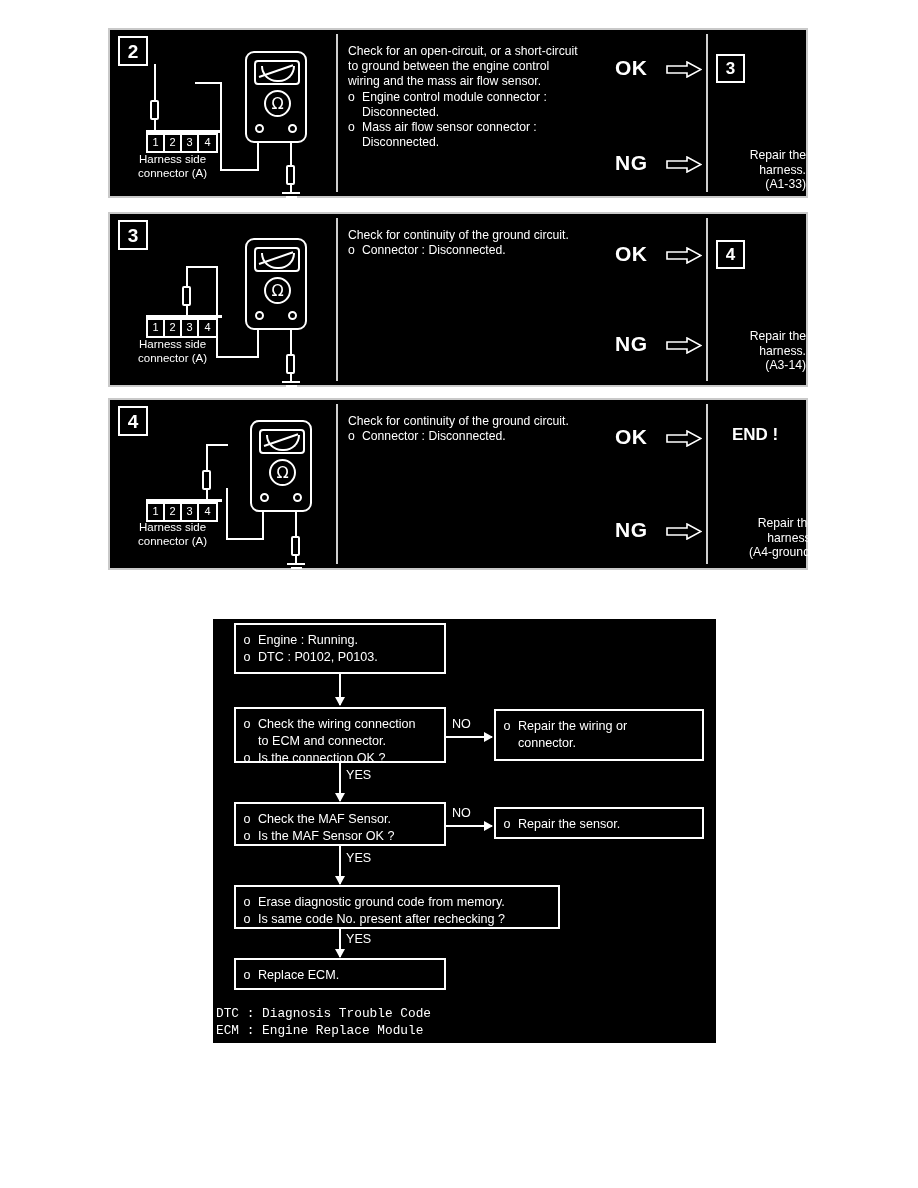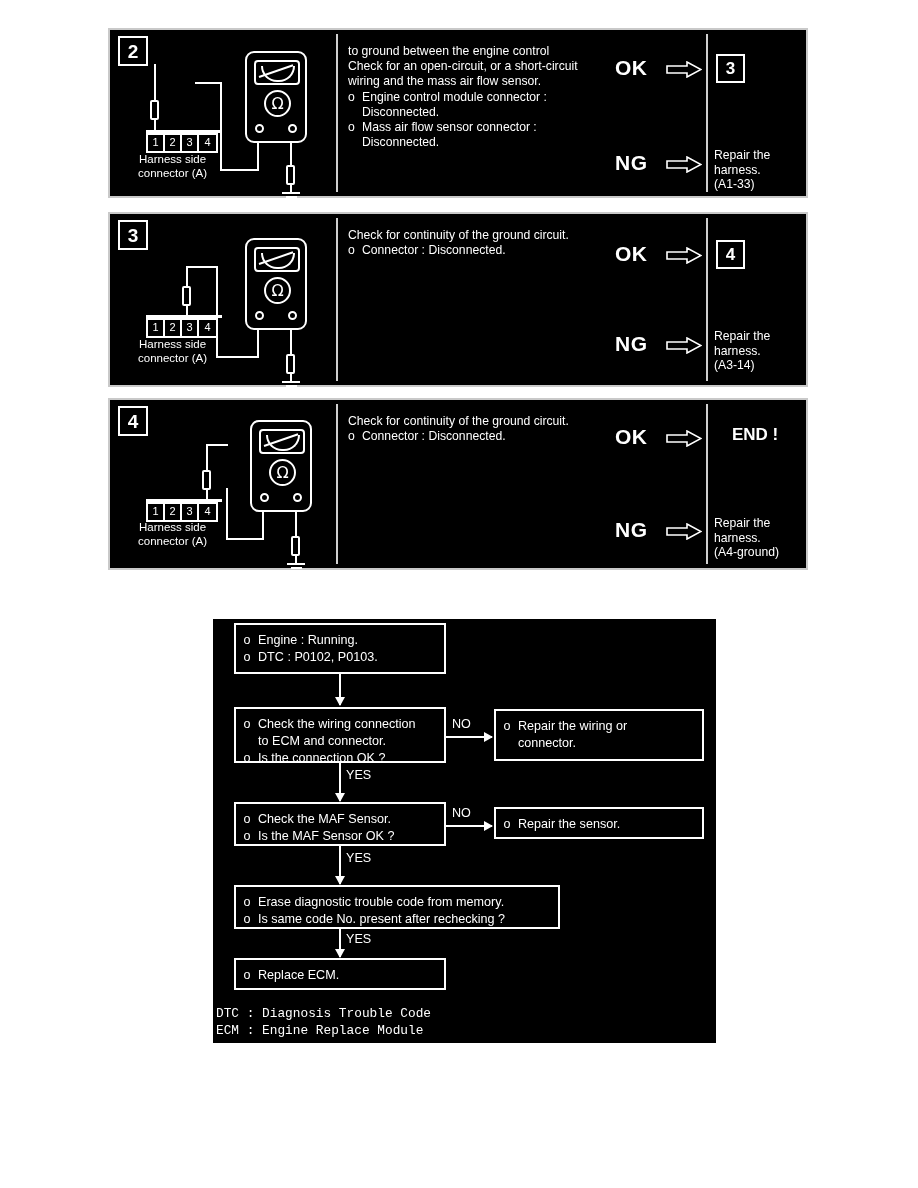--- a/index.html
+++ b/index.html
@@ -25,21 +25,21 @@
   .bullet-row .txt{flex:1;}
   .ind{padding-left:14px;}
 
   
   .judge{position:absolute;color:#fff;font-size:21px;font-weight:bold;letter-spacing:0.5px;}
 
   
   .barrow{position:absolute;width:36px;height:17px;}
 
   
-  .res{position:absolute;color:#fff;font-size:12.2px;line-height:14.6px;}
+  .res{position:absolute;color:#fff;font-size:12.2px;line-height:14.6px;text-align:right;}
   .res-box{position:absolute;width:29px;height:29px;border:2px solid #fff;
            box-sizing:border-box;color:#fff;font-size:17px;font-weight:bold;
            line-height:25px;text-align:center;}
   .res-end{position:absolute;color:#fff;font-size:17px;font-weight:bold;}
 
   
   .illus{position:absolute;}
   .meter{position:absolute;width:62px;height:92px;border:2px solid #fff;
          border-radius:9px;box-sizing:border-box;}
   .meter-win{position:absolute;left:7px;top:7px;width:46px;height:25px;
@@ -135,22 +135,22 @@
     <div class="probe" style="left:176px;top:135px;"></div>
     <div class="probe-tip" style="left:180px;top:154px;height:9px;"></div>
     <div class="gnd" style="left:172px;top:162px;width:18px;">
       <div class="g1"></div>
         <div class="g2"></div>
         <div class="g3"></div>
     </div>
   </div>
 
   <div class="desc" style="left:238px;top:14px;width:330px;">
+    <div class="line">Check for an open-circuit, or a short-circuit</div>
     <div class="line">to ground between the engine control</div>
-    <div class="line">Check for an open-circuit, or a short-circuit</div>
     <div class="line">wiring and the mass air flow sensor.</div>
     <div class="bullet-row">
       <div class="o">o</div>
       <div class="txt">Engine control module connector :</div>
     </div>
     <div class="ind">Disconnected.</div>
     <div class="bullet-row">
       <div class="o">o</div>
       <div class="txt">Mass air flow sensor connector :</div>
     </div>
@@ -376,21 +376,21 @@
       <div class="t">Repair the sensor.</div>
     </div>
   </div>
 
   <div class="varrow" style="left:126px;top:227px;height:38px;"></div>
   <div class="flabel" style="left:133px;top:232px;">YES</div>
 
   <div class="fbox" style="left:21px;top:266px;width:326px;height:44px;">
     <div class="r">
       <div class="o">o</div>
-      <div class="t">Erase diagnostic trouble code from memory.</div>
+      <div class="t">Erase diagnostic ground code from memory.</div>
     </div>
     <div class="r">
       <div class="o">o</div>
       <div class="t">Is same code No. present after rechecking ?</div>
     </div>
   </div>
 
   <div class="varrow" style="left:126px;top:310px;height:28px;"></div>
   <div class="flabel" style="left:133px;top:313px;">YES</div>
 

